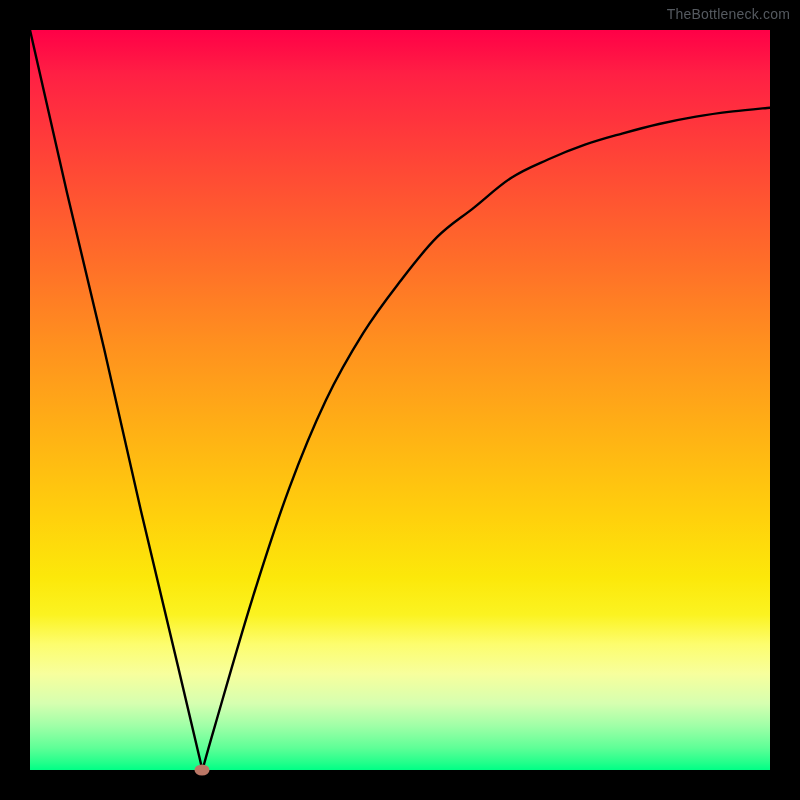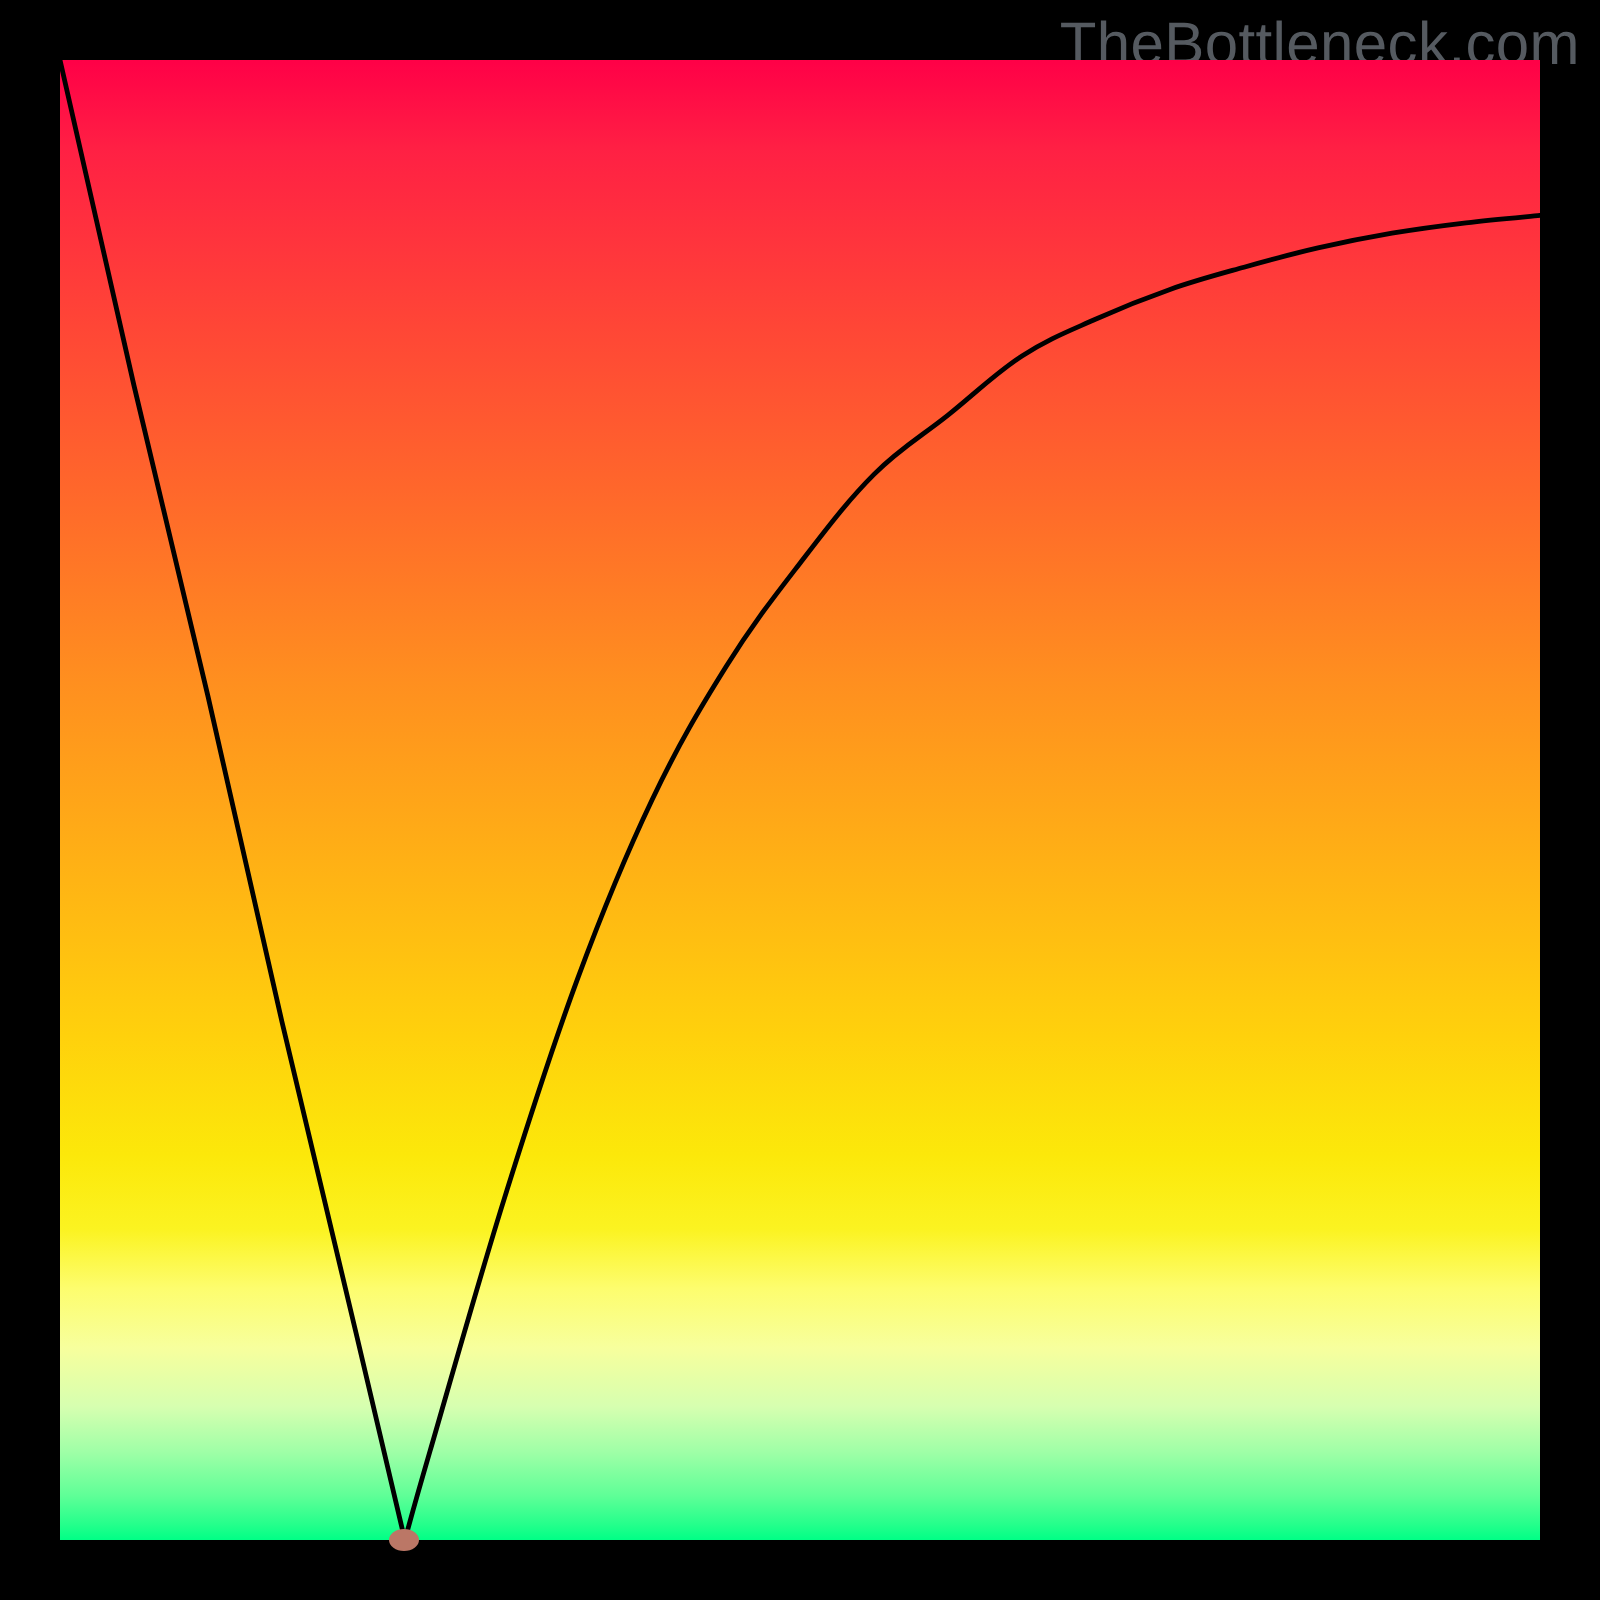--- a/index.html
+++ b/index.html
@@ -40,21 +40,21 @@
       #a0ffa7 94%,
       #5fff97 97%,
       #23ff8b 99%,
       #00ff86 100%
     );
   }
   .watermark {
     position: absolute;
     top: 6px;
     right: 10px;
-    font-size: 30px;
+    font-size: 14px;
     font-weight: 500;
     color: #555a60;
     letter-spacing: 0.2px;
     user-select: none;
   }
   svg.curve {
     position: absolute;
     left: 0;
     top: 0;
     width: 740px;

